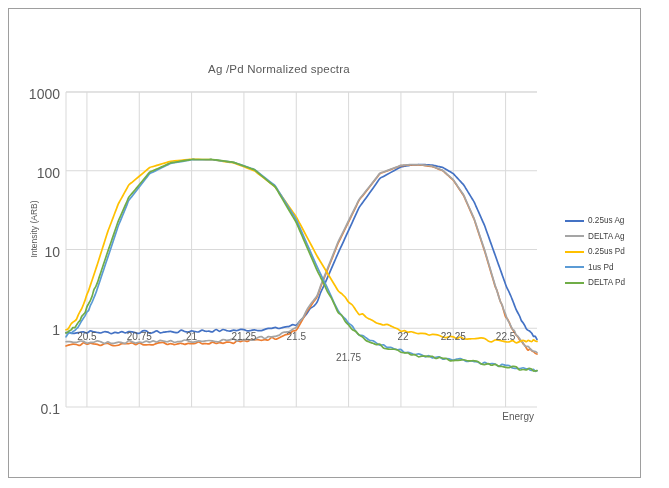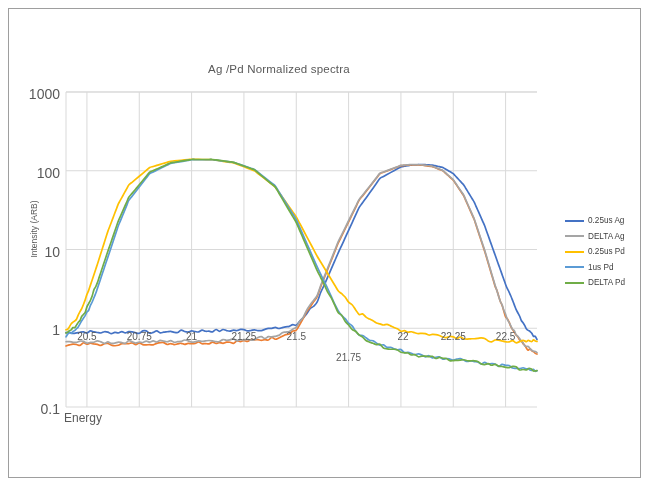--- a/index.html
+++ b/index.html
@@ -24,22 +24,22 @@
   .xtick{
     position:absolute;text-align:center;width:56px;
     font-size:10px;color:#595959;
   }
   #y-axis-title{
     position:absolute;left:-25px;top:215px;width:100px;text-align:center;
     font-size:8.5px;color:#595959;
     transform:rotate(-90deg);transform-origin:center center;
   }
   #x-axis-title{
-    position:absolute;left:55px;top:402px;width:470px;text-align:left;
-    font-size:12px;color:#595959;
+    position:absolute;left:55px;top:402px;width:470px;text-align:right;
+    font-size:10px;color:#595959;
   }
 
   #legend{
     position:absolute;left:556px;top:204px;width:96px;
   }
   .legend-row{display:flex;align-items:center;height:15.5px;text-align:right;}
   .legend-swatch{width:19px;height:2.4px;flex:0 0 auto;margin-right:4px;}
   .legend-label{font-size:8.2px;color:#404040;white-space:nowrap;}
 </style>
 </head>

